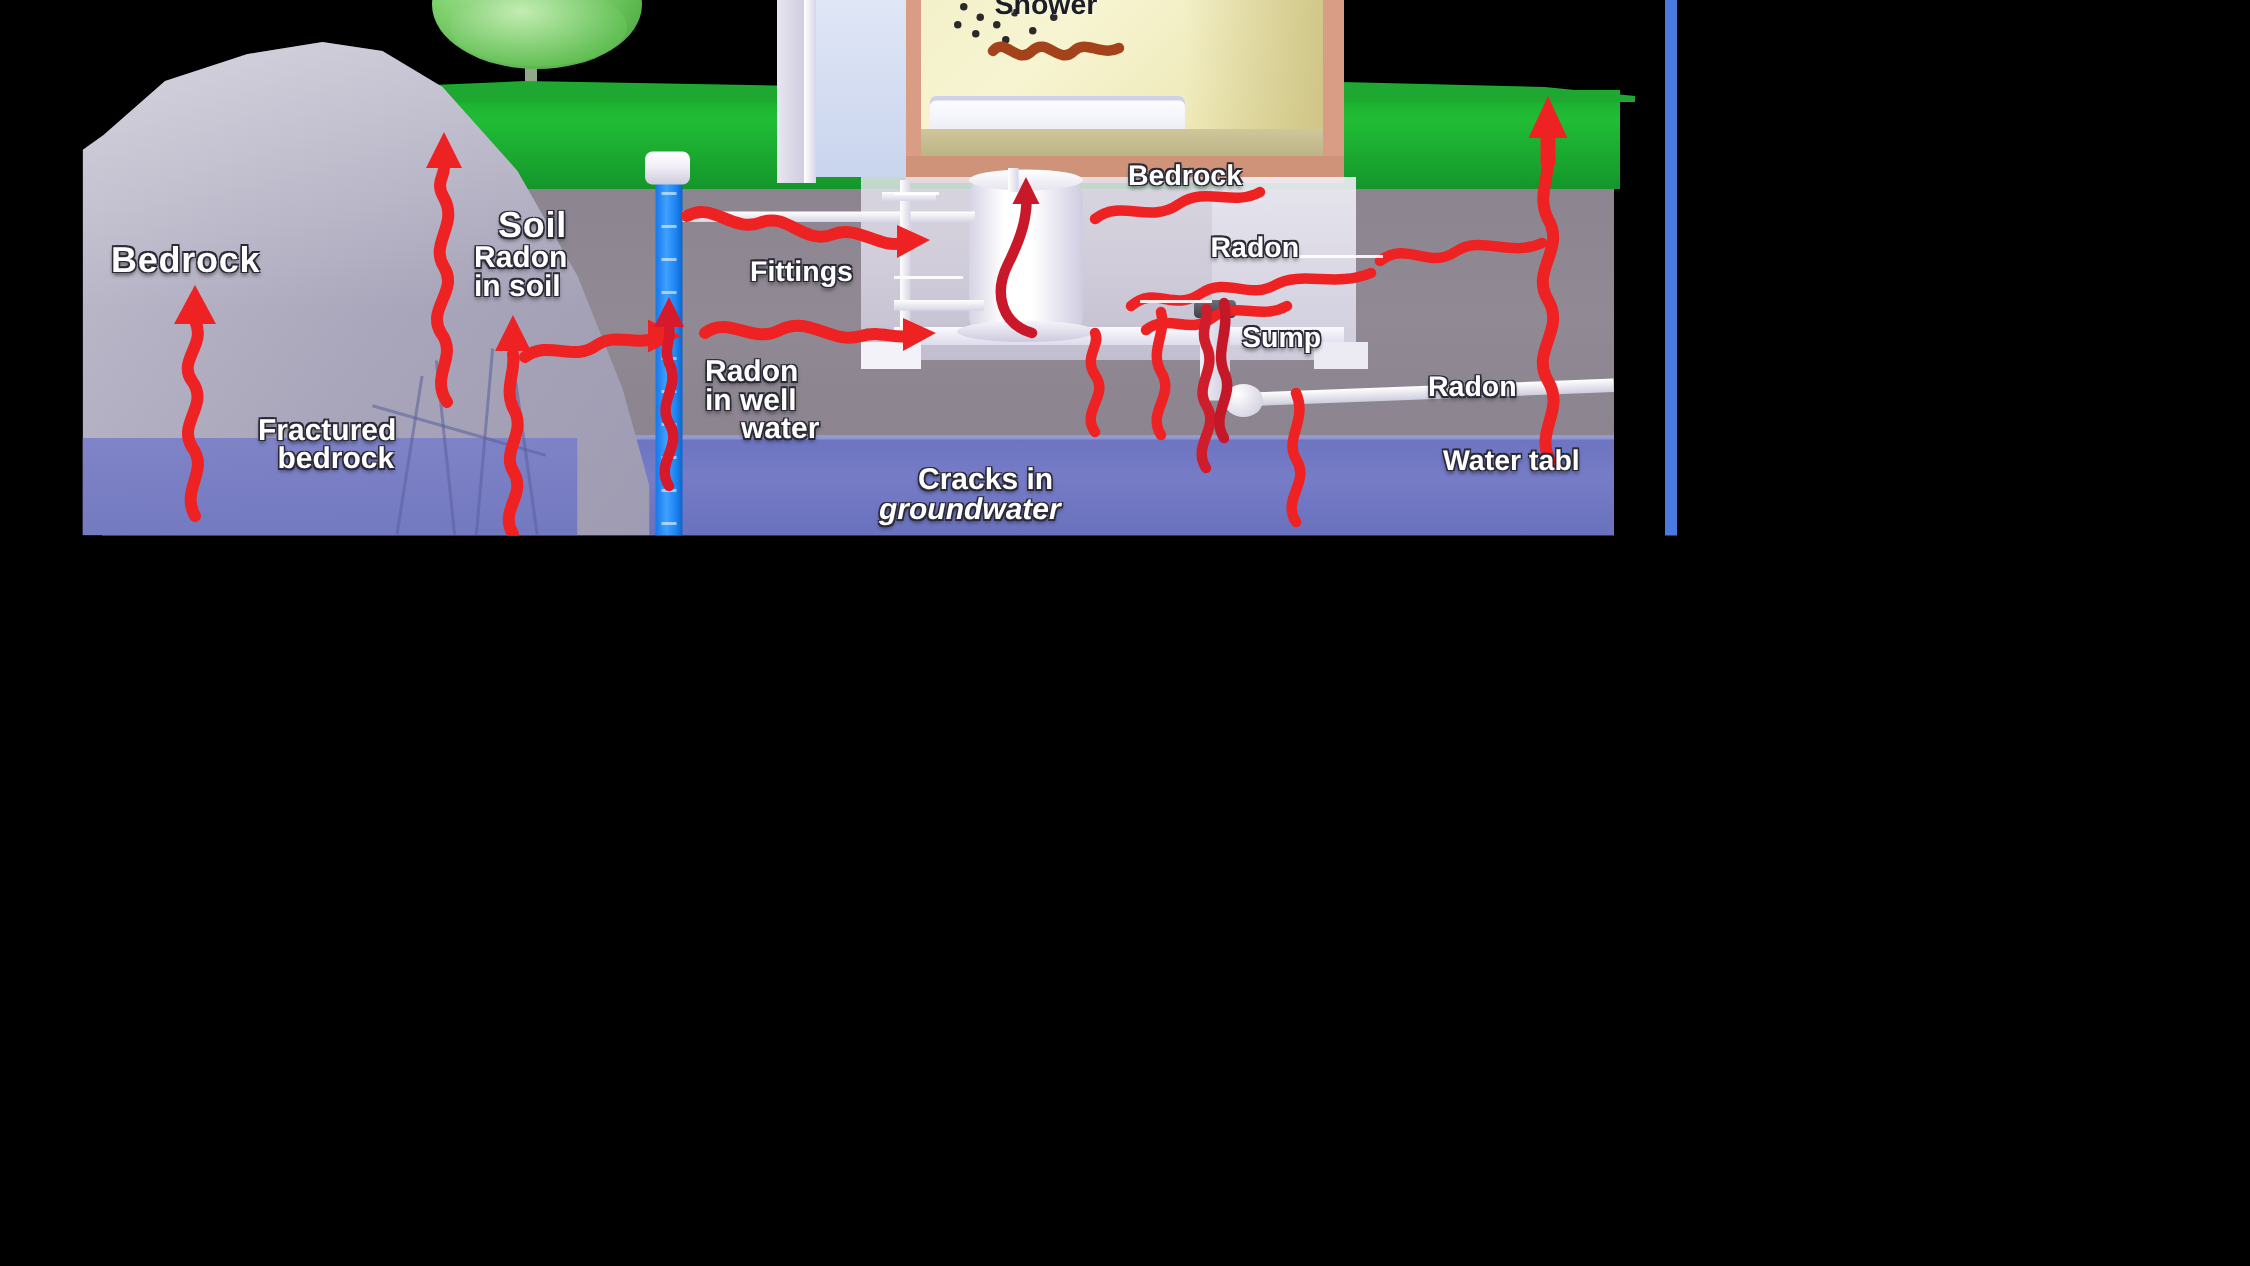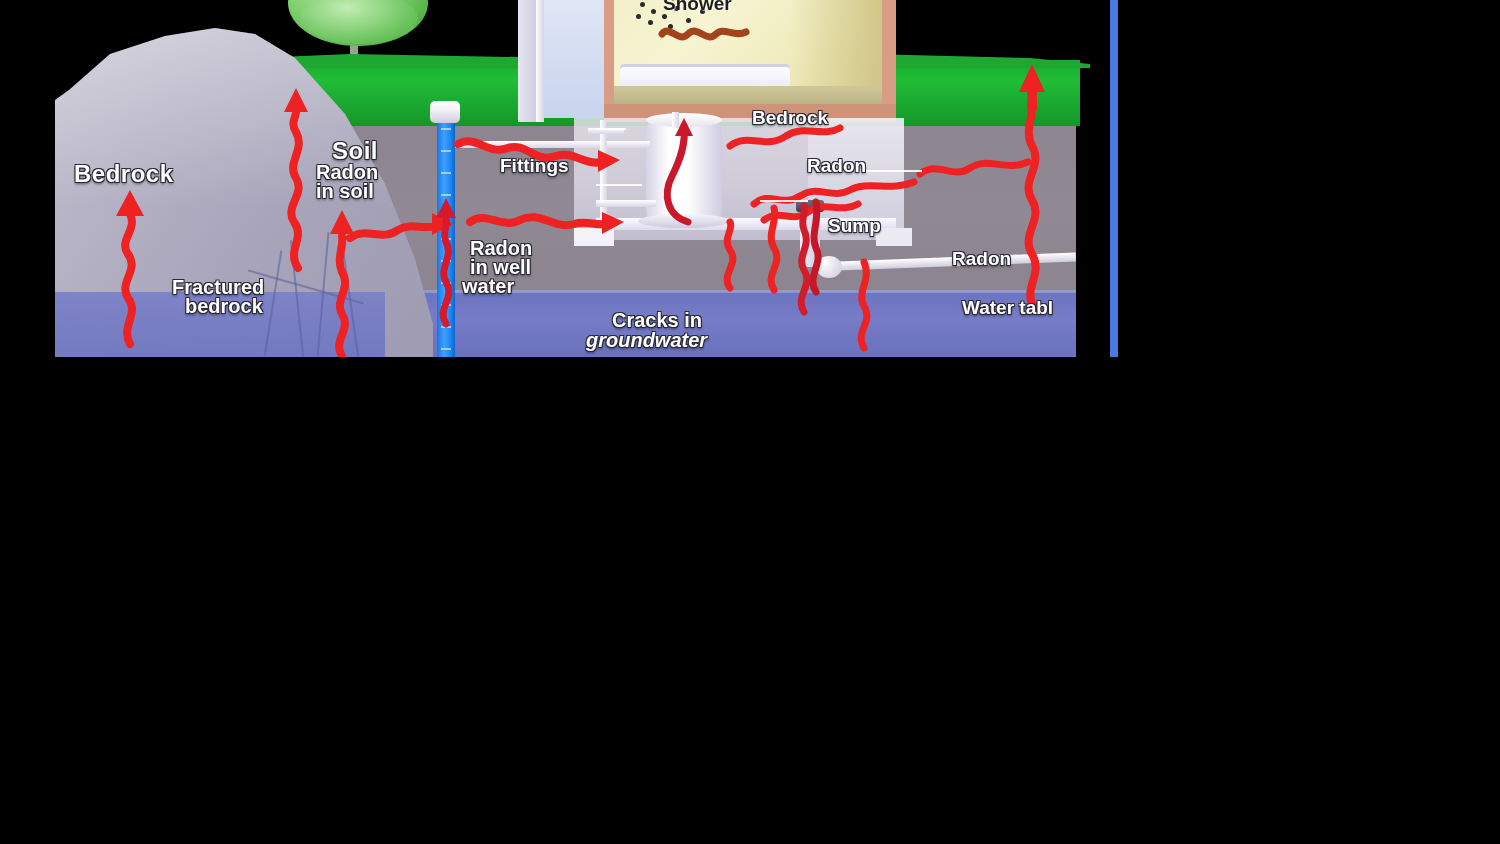--- a/index.html
+++ b/index.html
@@ -351,24 +351,24 @@
     </div>
 
     <div>
       <div class="lbl med" style="left:172px;top:277px;">Fractured</div>
       <div class="lbl med" style="left:185px;top:296px;">bedrock</div>
     </div>
 
     <div>
       <div class="lbl med" style="left:470px;top:238px;">Radon</div>
       <div class="lbl med" style="left:470px;top:257px;">in well</div>
-      <div class="lbl med" style="left:462px;top:276px;">water</div>
-    </div>
-
-    <div class="lbl sm" style="left:500px;top:156px;text-align:center;">Fittings</div>
+      <div class="lbl med" style="left:494px;top:276px;">water</div>
+    </div>
+
+    <div class="lbl sm" style="left:500px;top:172px;text-align:center;">Fittings</div>
 
     <div class="lbl sm dark" style="left:663px;top:-6px;">Shower</div>
 
     <div class="lbl sm" style="left:752px;top:108px;">Bedrock</div>
 
     <div class="lbl sm" style="left:807px;top:156px;">Radon</div>
 
     <div class="lbl sm" style="left:828px;top:216px;">Sump</div>
 
     <div class="lbl sm" style="left:952px;top:249px;">Radon</div>

